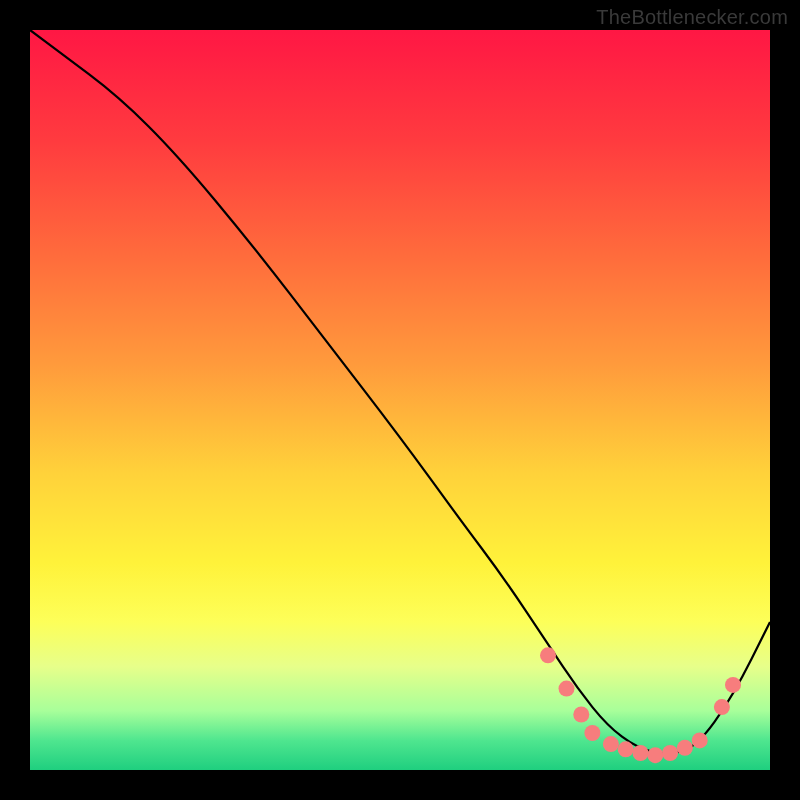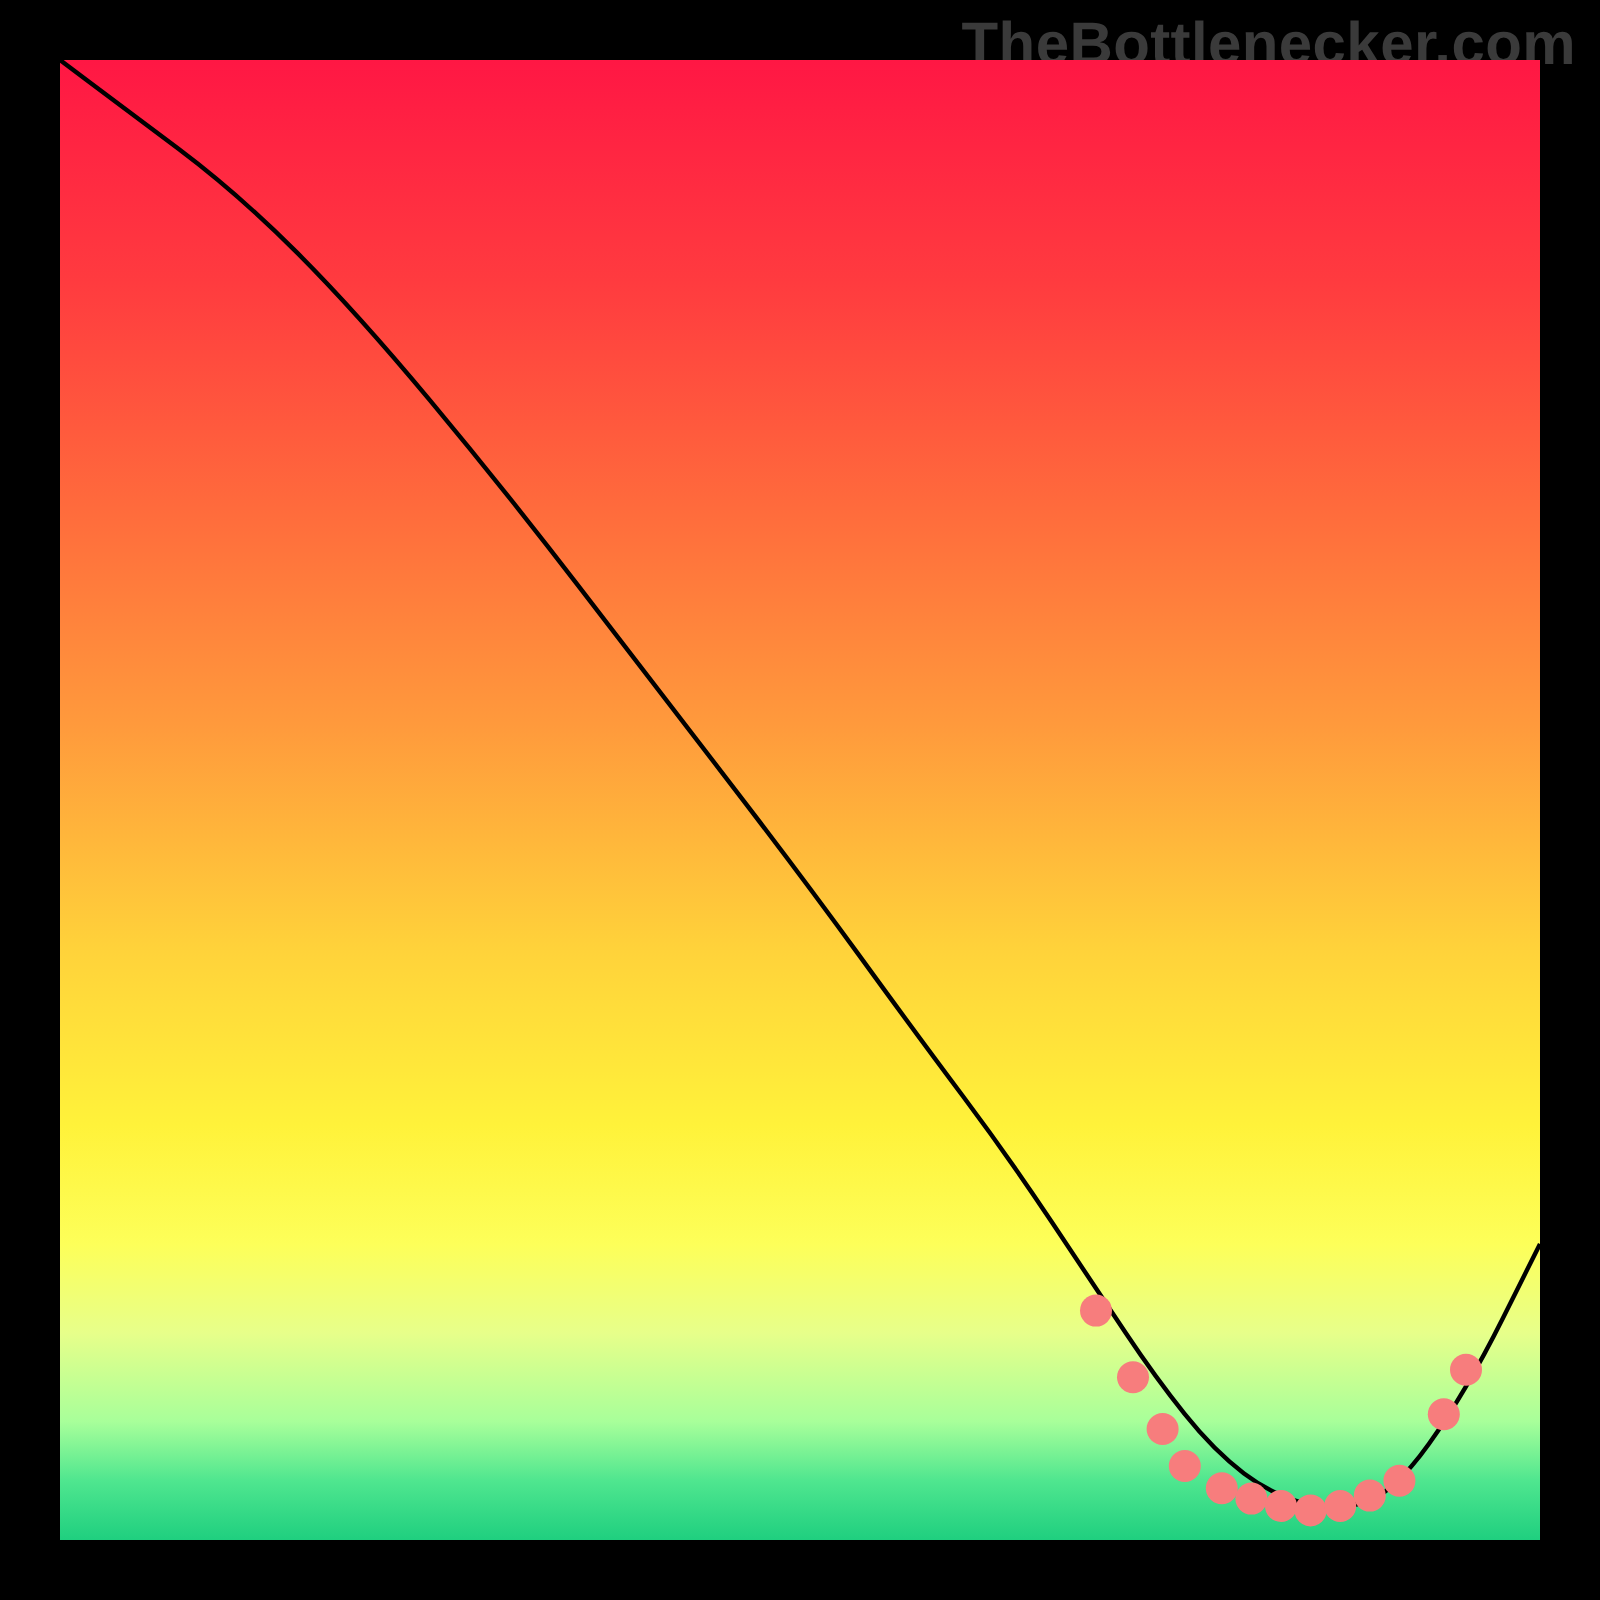--- a/index.html
+++ b/index.html
@@ -23,22 +23,22 @@
     top: 30px;
     width: 740px;
     height: 740px;
     overflow: hidden;
   }
   .watermark {
     position: absolute;
     top: 6px;
     right: 12px;
     color: #3a3a3a;
-    font-size: 30px;
-    font-weight: 700;
+    font-size: 20px;
+    font-weight: 400;
     letter-spacing: 0.2px;
     user-select: none;
   }
 </style>
 </head>
 <body>
 
 <div class="frame">
   <div class="watermark">TheBottlenecker.com</div>
   <div class="plot">

